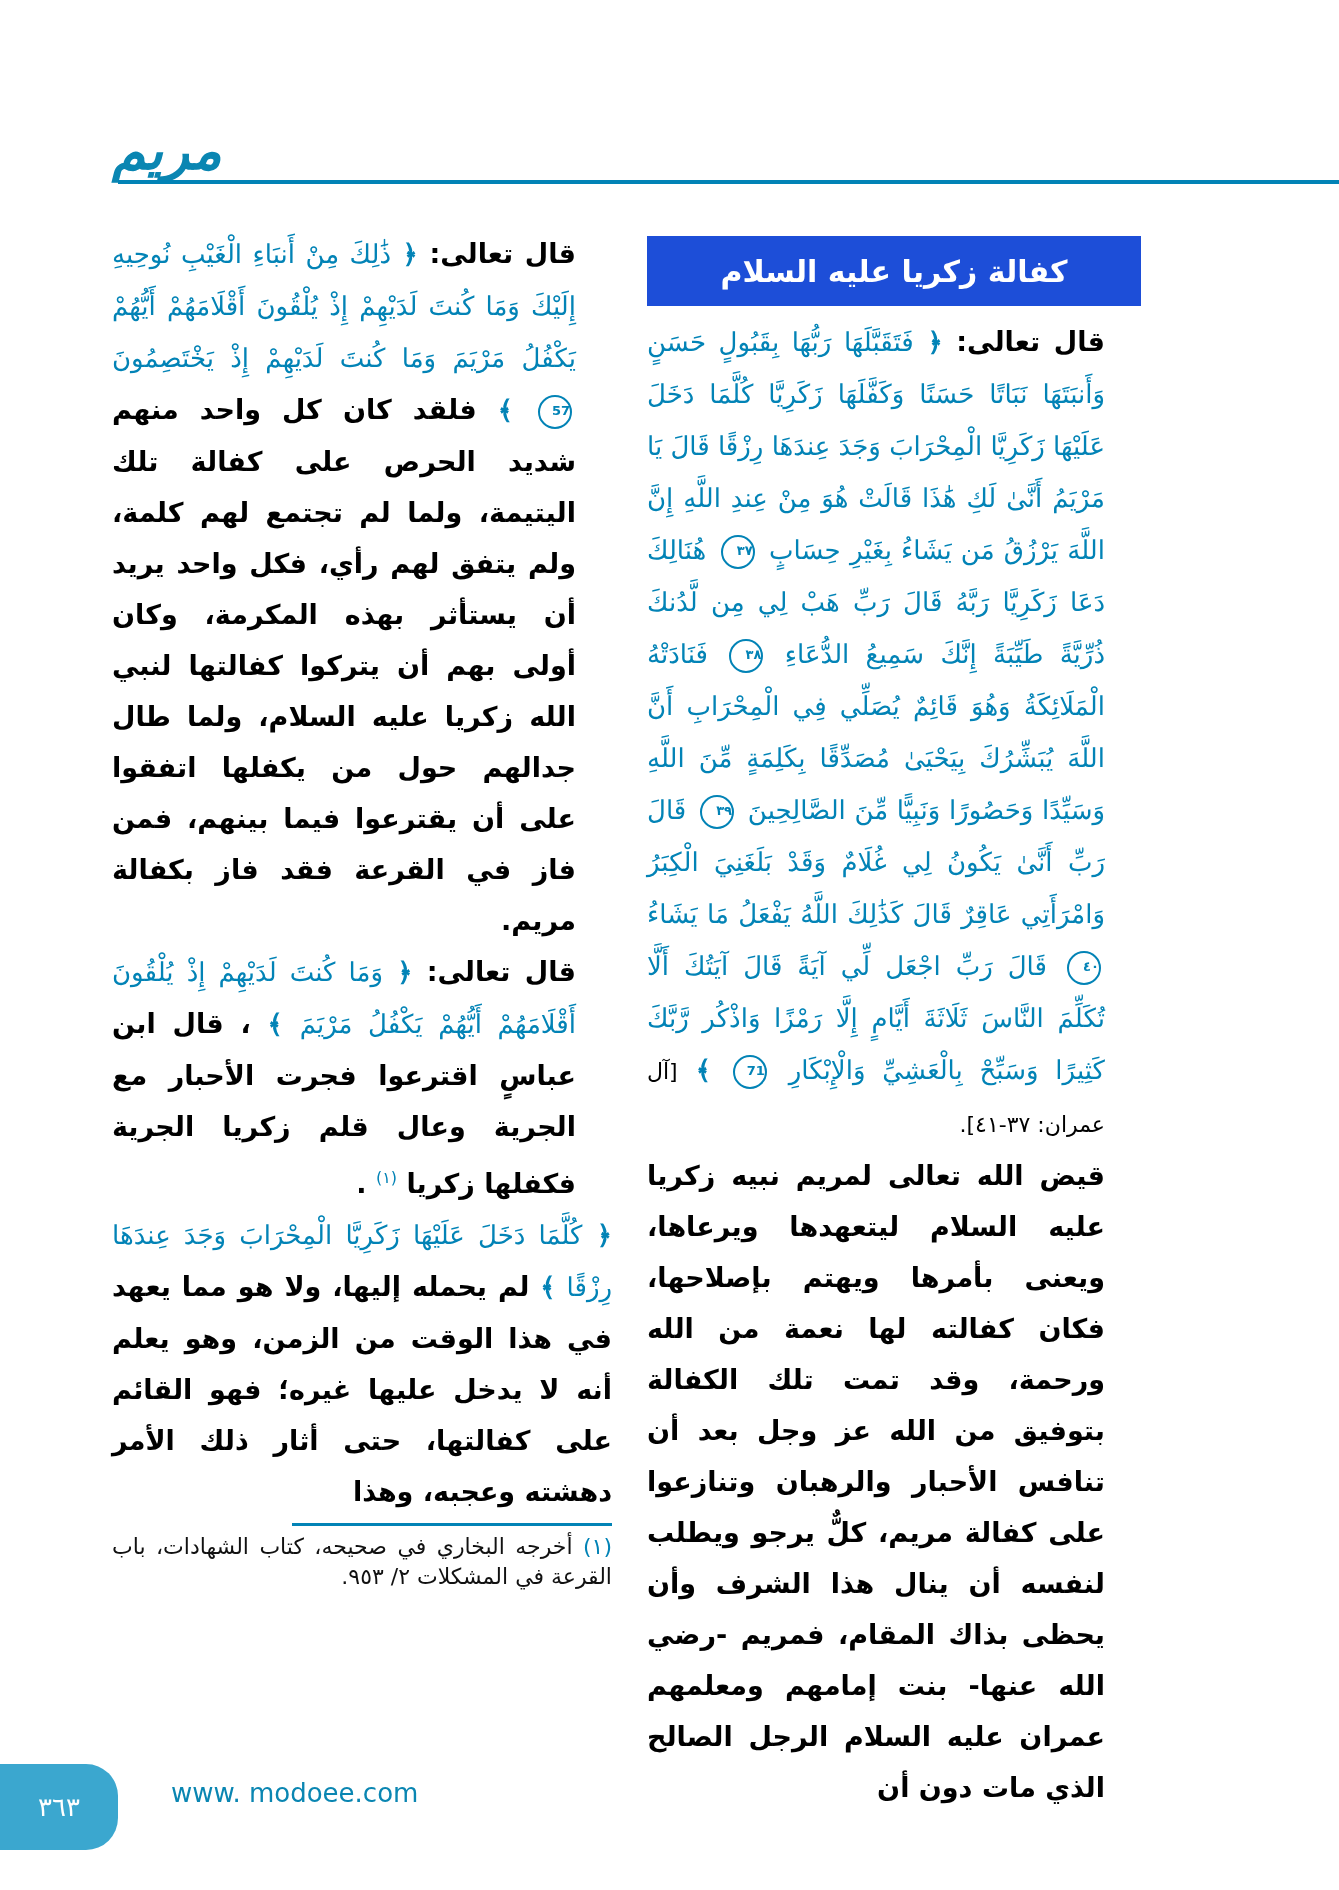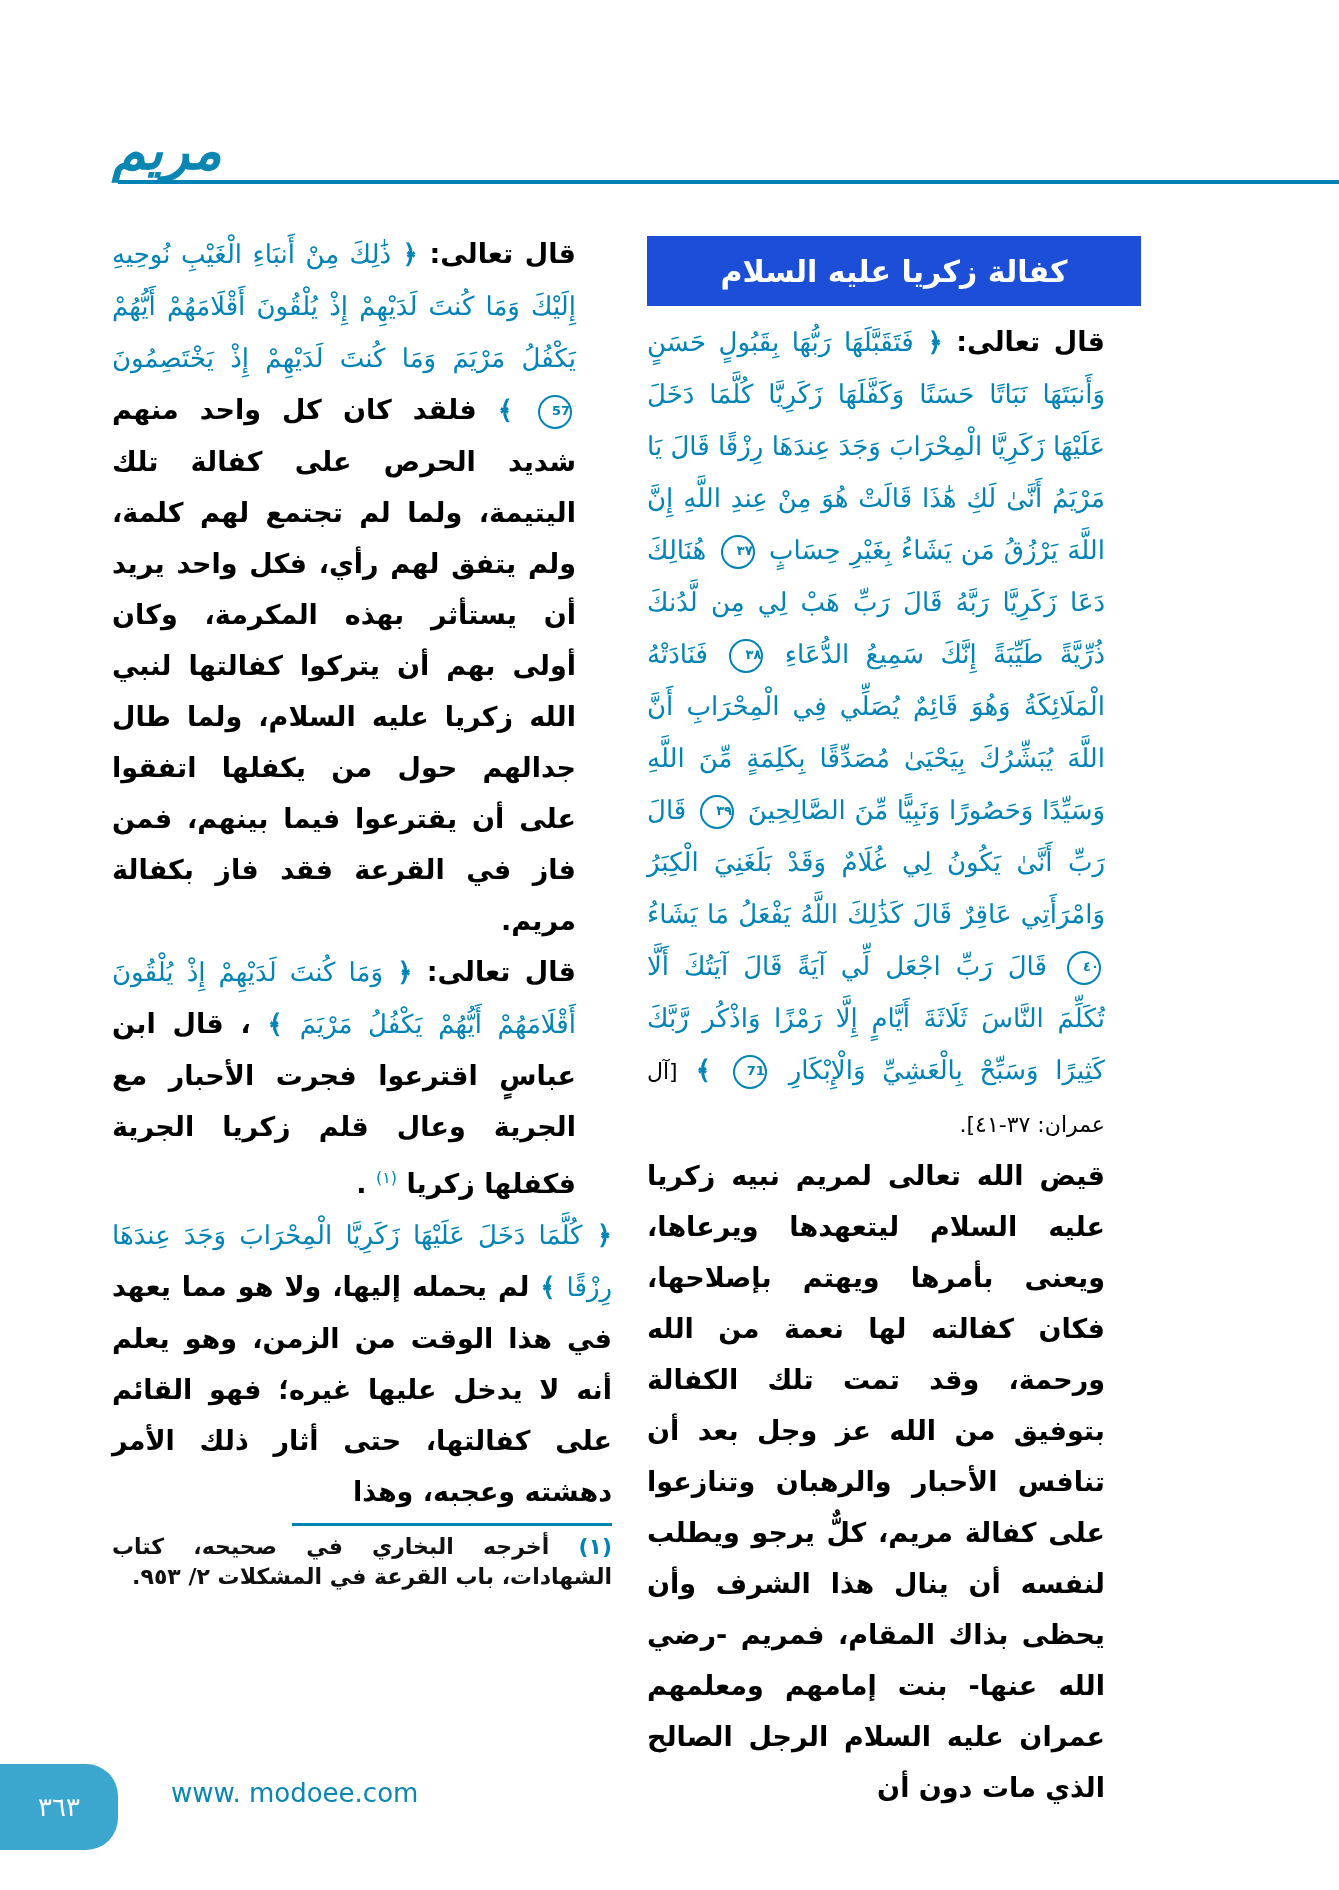--- a/index.html
+++ b/index.html
@@ -21,21 +21,21 @@
     .quran { color: #0283b6; font-family: "DejaVu Serif", serif; font-weight: normal; font-size: 26px; margin-top: 34px; }
     .bracket { color: #0283b6; font-size: 26px; }
     .ayah-num { display: inline-block; min-width: 30px; height: 30px; line-height: 28px; border: 2px solid #0283b6;
                 border-radius: 50%; text-align: center; font-size: 13px; color: #0283b6; margin: 0 4px;
                 vertical-align: middle; font-family: "DejaVu Sans", sans-serif; font-weight: bold; }
     .ref { font-weight: normal; font-size: 22px; }
     .indent { padding-right: 36px; }
     .sup { font-size: 16px; color: #0283b6; vertical-align: super; font-weight: normal; }
 
     .footnote-rule { height: 3px; background: #0283b6; width: 320px; margin: 6px 0 6px auto; }
-    .footnote { font-size: 22px; line-height: 30px; font-weight: bold; margin: 0; color: #111; }
+    .footnote { font-size: 22px; line-height: 30px; font-weight: normal; margin: 0; color: #111; }
     .footnote .fn-num { color: #0283b6; }
 
     .page-badge { position: absolute; left: 0; top: 1764px; width: 118px; height: 86px; background: #3ba7cf;
                   border-radius: 0 32px 32px 0; color: #fff; display: flex; align-items: center; justify-content: center;
                   font-size: 26px; }
     .site-url { position: absolute; left: 171px; top: 1778px; font-size: 26px; color: #0a86b2;
                 font-family: "DejaVu Sans", sans-serif; }
   </style>
 </head>
 <body>

